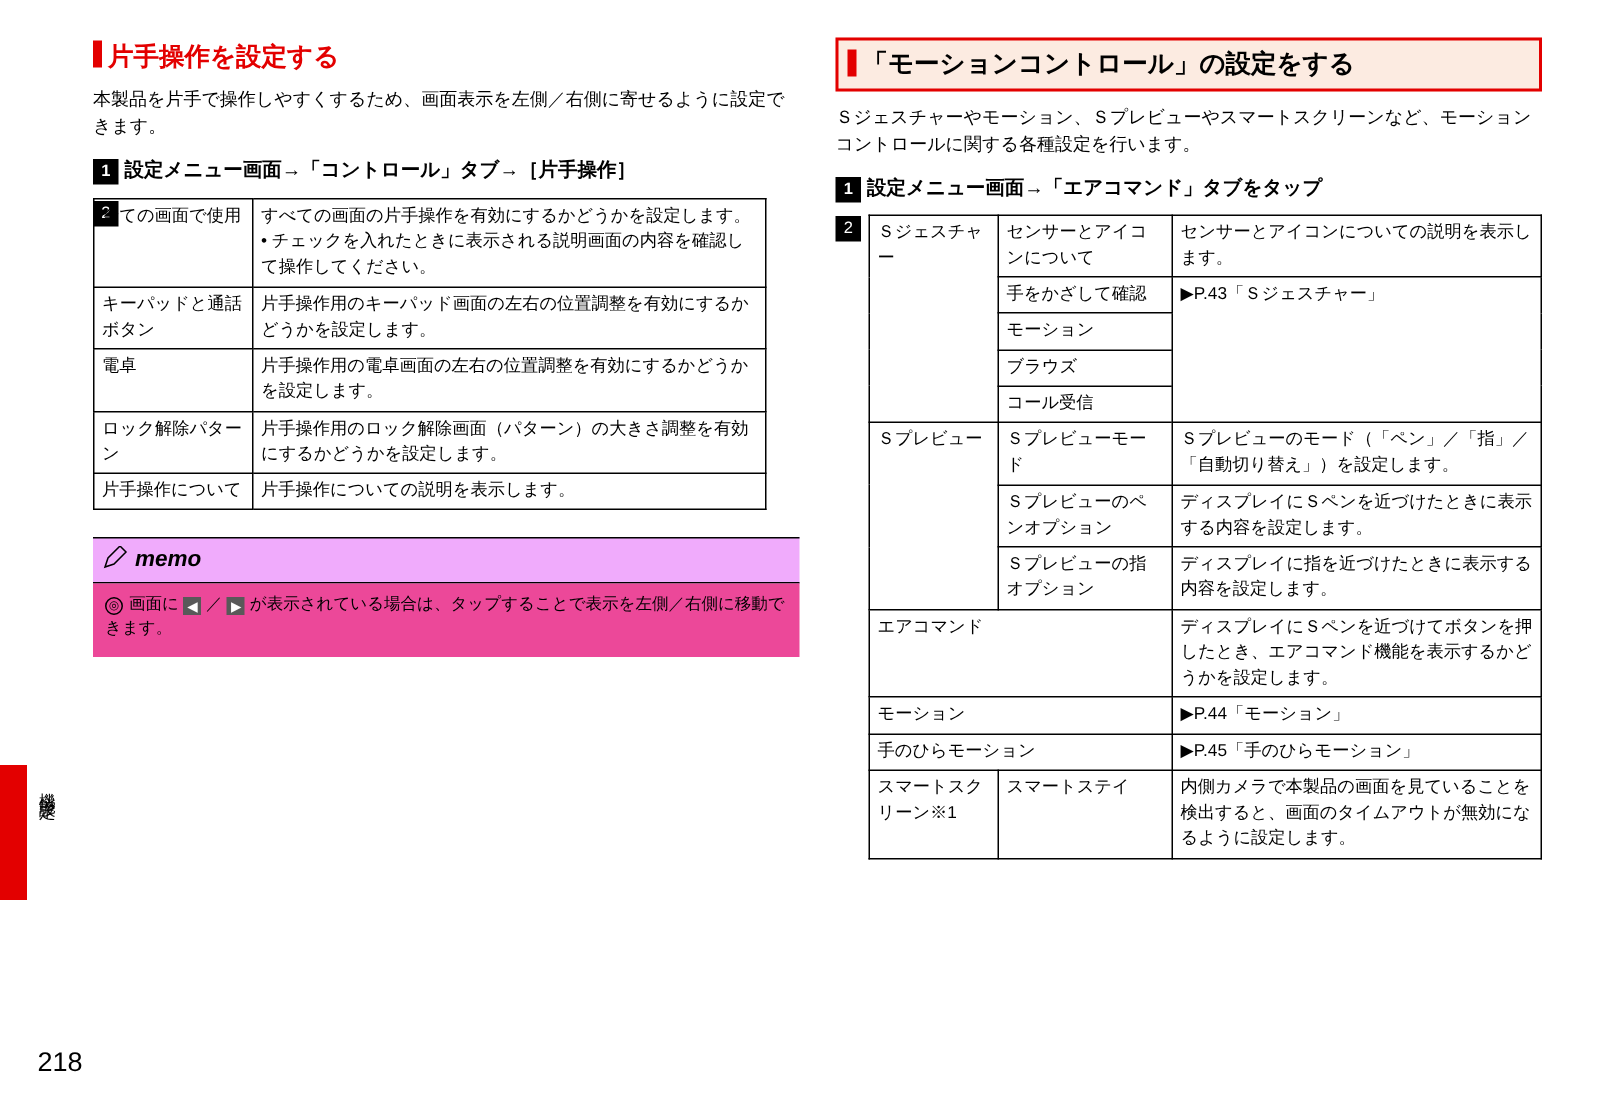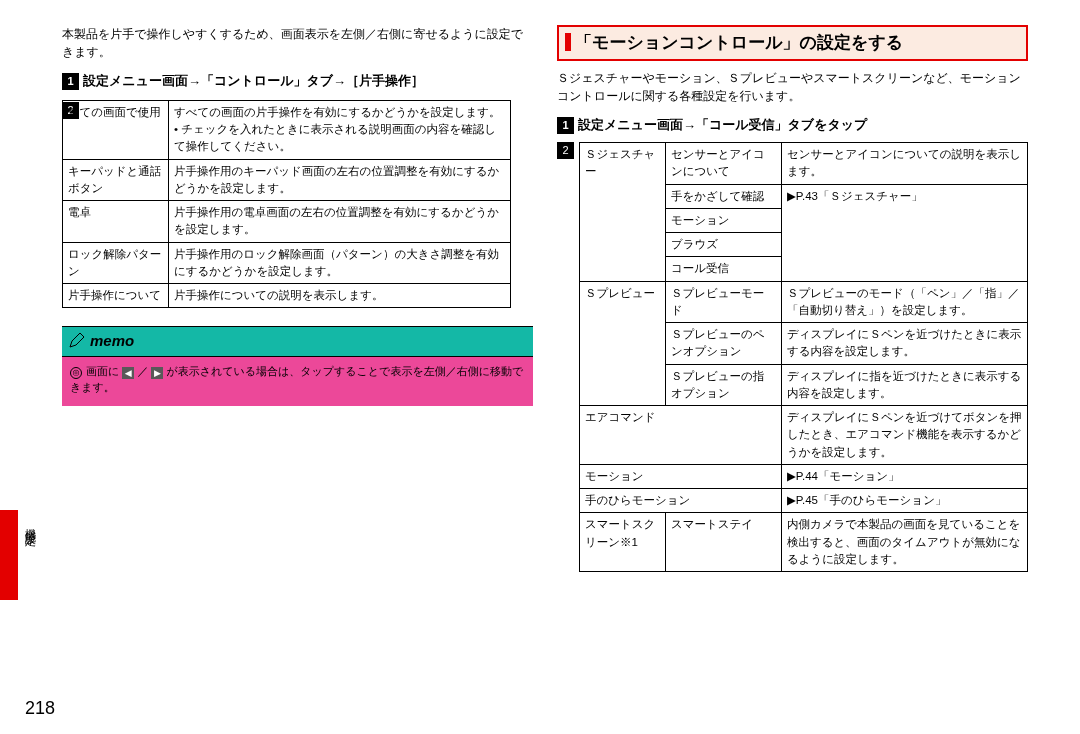--- a/index.html
+++ b/index.html
@@ -11,40 +11,41 @@
   .intro{margin:0 0 10px 0;font-size:12px;}
   .step{margin:6px 0 8px 0;font-weight:bold;font-size:13px;}
   .step-num{display:inline-block;background:#000;color:#fff;width:17px;height:17px;text-align:center;line-height:17px;font-size:11px;margin-right:4px;font-family:Arial;}
   .step-num.inline{vertical-align:1px;}
   table{border-collapse:collapse;width:100%;font-size:11.5px;}
   table td{border:1px solid #000;padding:3px 5px;vertical-align:top;}
   .col-cat{width:95px;}
   .col-cat-sm{width:75px;}
   .col-mid{width:105px;}
   .memo-box{margin-top:18px;}
-  .memo-head{border-top:1px solid #000;border-bottom:1px solid #000;background:#14b8a6;padding:3px 6px;font-weight:bold;font-style:italic;font-size:15px;}
+  .memo-head{border-top:1px solid #000;border-bottom:1px solid #000;background:#f0abfc;padding:3px 6px;font-weight:bold;font-style:italic;font-size:15px;}
   .memo-head svg{vertical-align:-3px;margin-right:4px;}
   .memo-body{background:#ec4899;padding:6px 8px 10px 8px;font-size:11px;}
   .memo-body .circ{display:inline-block;border:1px solid #000;border-radius:50%;width:10px;height:10px;line-height:10px;font-size:8px;text-align:center;margin-right:4px;}
   .mini-icon{display:inline-block;background:#595959;color:#fff;width:12px;height:12px;line-height:12px;text-align:center;font-size:9px;vertical-align:-1px;}
   .boxed-title{border:2px solid #e30000;background:#fcebe1;color:#000000;font-weight:bold;font-size:17px;padding:3px 6px;margin-bottom:8px;}
   .boxed-title .bar{display:inline-block;width:6px;height:18px;background:#e30000;margin-right:4px;vertical-align:-3px;}
   .side-tab{position:absolute;left:0;top:510px;width:18px;height:90px;background:#e30000;}
   .side-label{writing-mode:vertical-rl;position:absolute;left:22px;top:520px;font-size:11px;letter-spacing:2px;}
   .page-num{position:absolute;left:25px;bottom:12px;font-size:18px;}
 </style>
 </head>
 <body>
 
 <div class="page">
   <div class="side-tab"></div>
   <div class="side-label">機能設定</div>
   <div class="page-num">218</div>
 
   <div class="col col-left">
+    <div class="section-title"><span class="bar"></span><span>片手操作を設定する</span></div>
     <p class="intro">本製品を片手で操作しやすくするため、画面表示を左側／右側に寄せるように設定できます。</p>
     <div class="step"><span class="step-num">1</span><span>設定メニュー画面→「コントロール」タブ→［片手操作］</span></div>
 
     <table>
       <tbody>
           <tr>
         <td class="col-cat" rowspan="5" style="border:none;padding:0;vertical-align:top;">
           <div style="padding:3px 0 0 0;"><span class="step-num inline">2</span></div>
         </td>
       </tr>
@@ -84,21 +85,21 @@
       </div>
       <div class="memo-body">
         <span class="circ">◎</span>画面に <span class="mini-icon">◀</span> ／ <span class="mini-icon">▶</span> が表示されている場合は、タップすることで表示を左側／右側に移動できます。
       </div>
     </div>
   </div>
 
   <div class="col">
     <div class="boxed-title"><span class="bar"></span><span>「モーションコントロール」の設定をする</span></div>
     <p class="intro">Ｓジェスチャーやモーション、Ｓプレビューやスマートスクリーンなど、モーションコントロールに関する各種設定を行います。</p>
-    <div class="step"><span class="step-num">1</span><span>設定メニュー画面→「コール受信」タブをタップ</span></div>
+    <div class="step"><span class="step-num">1</span><span>設定メニュー画面→「エアコマンド」タブをタップ</span></div>
 
     <div style="display:flex;">
       <div style="width:22px;"><span class="step-num inline">2</span></div>
       <table style="flex:1;">
         <tbody>
             <tr>
               <td class="col-cat-sm" rowspan="5">Ｓジェスチャー</td>
             <td class="col-mid">センサーとアイコンについて</td>
             <td>センサーとアイコンについての説明を表示します。</td>
             </tr>

